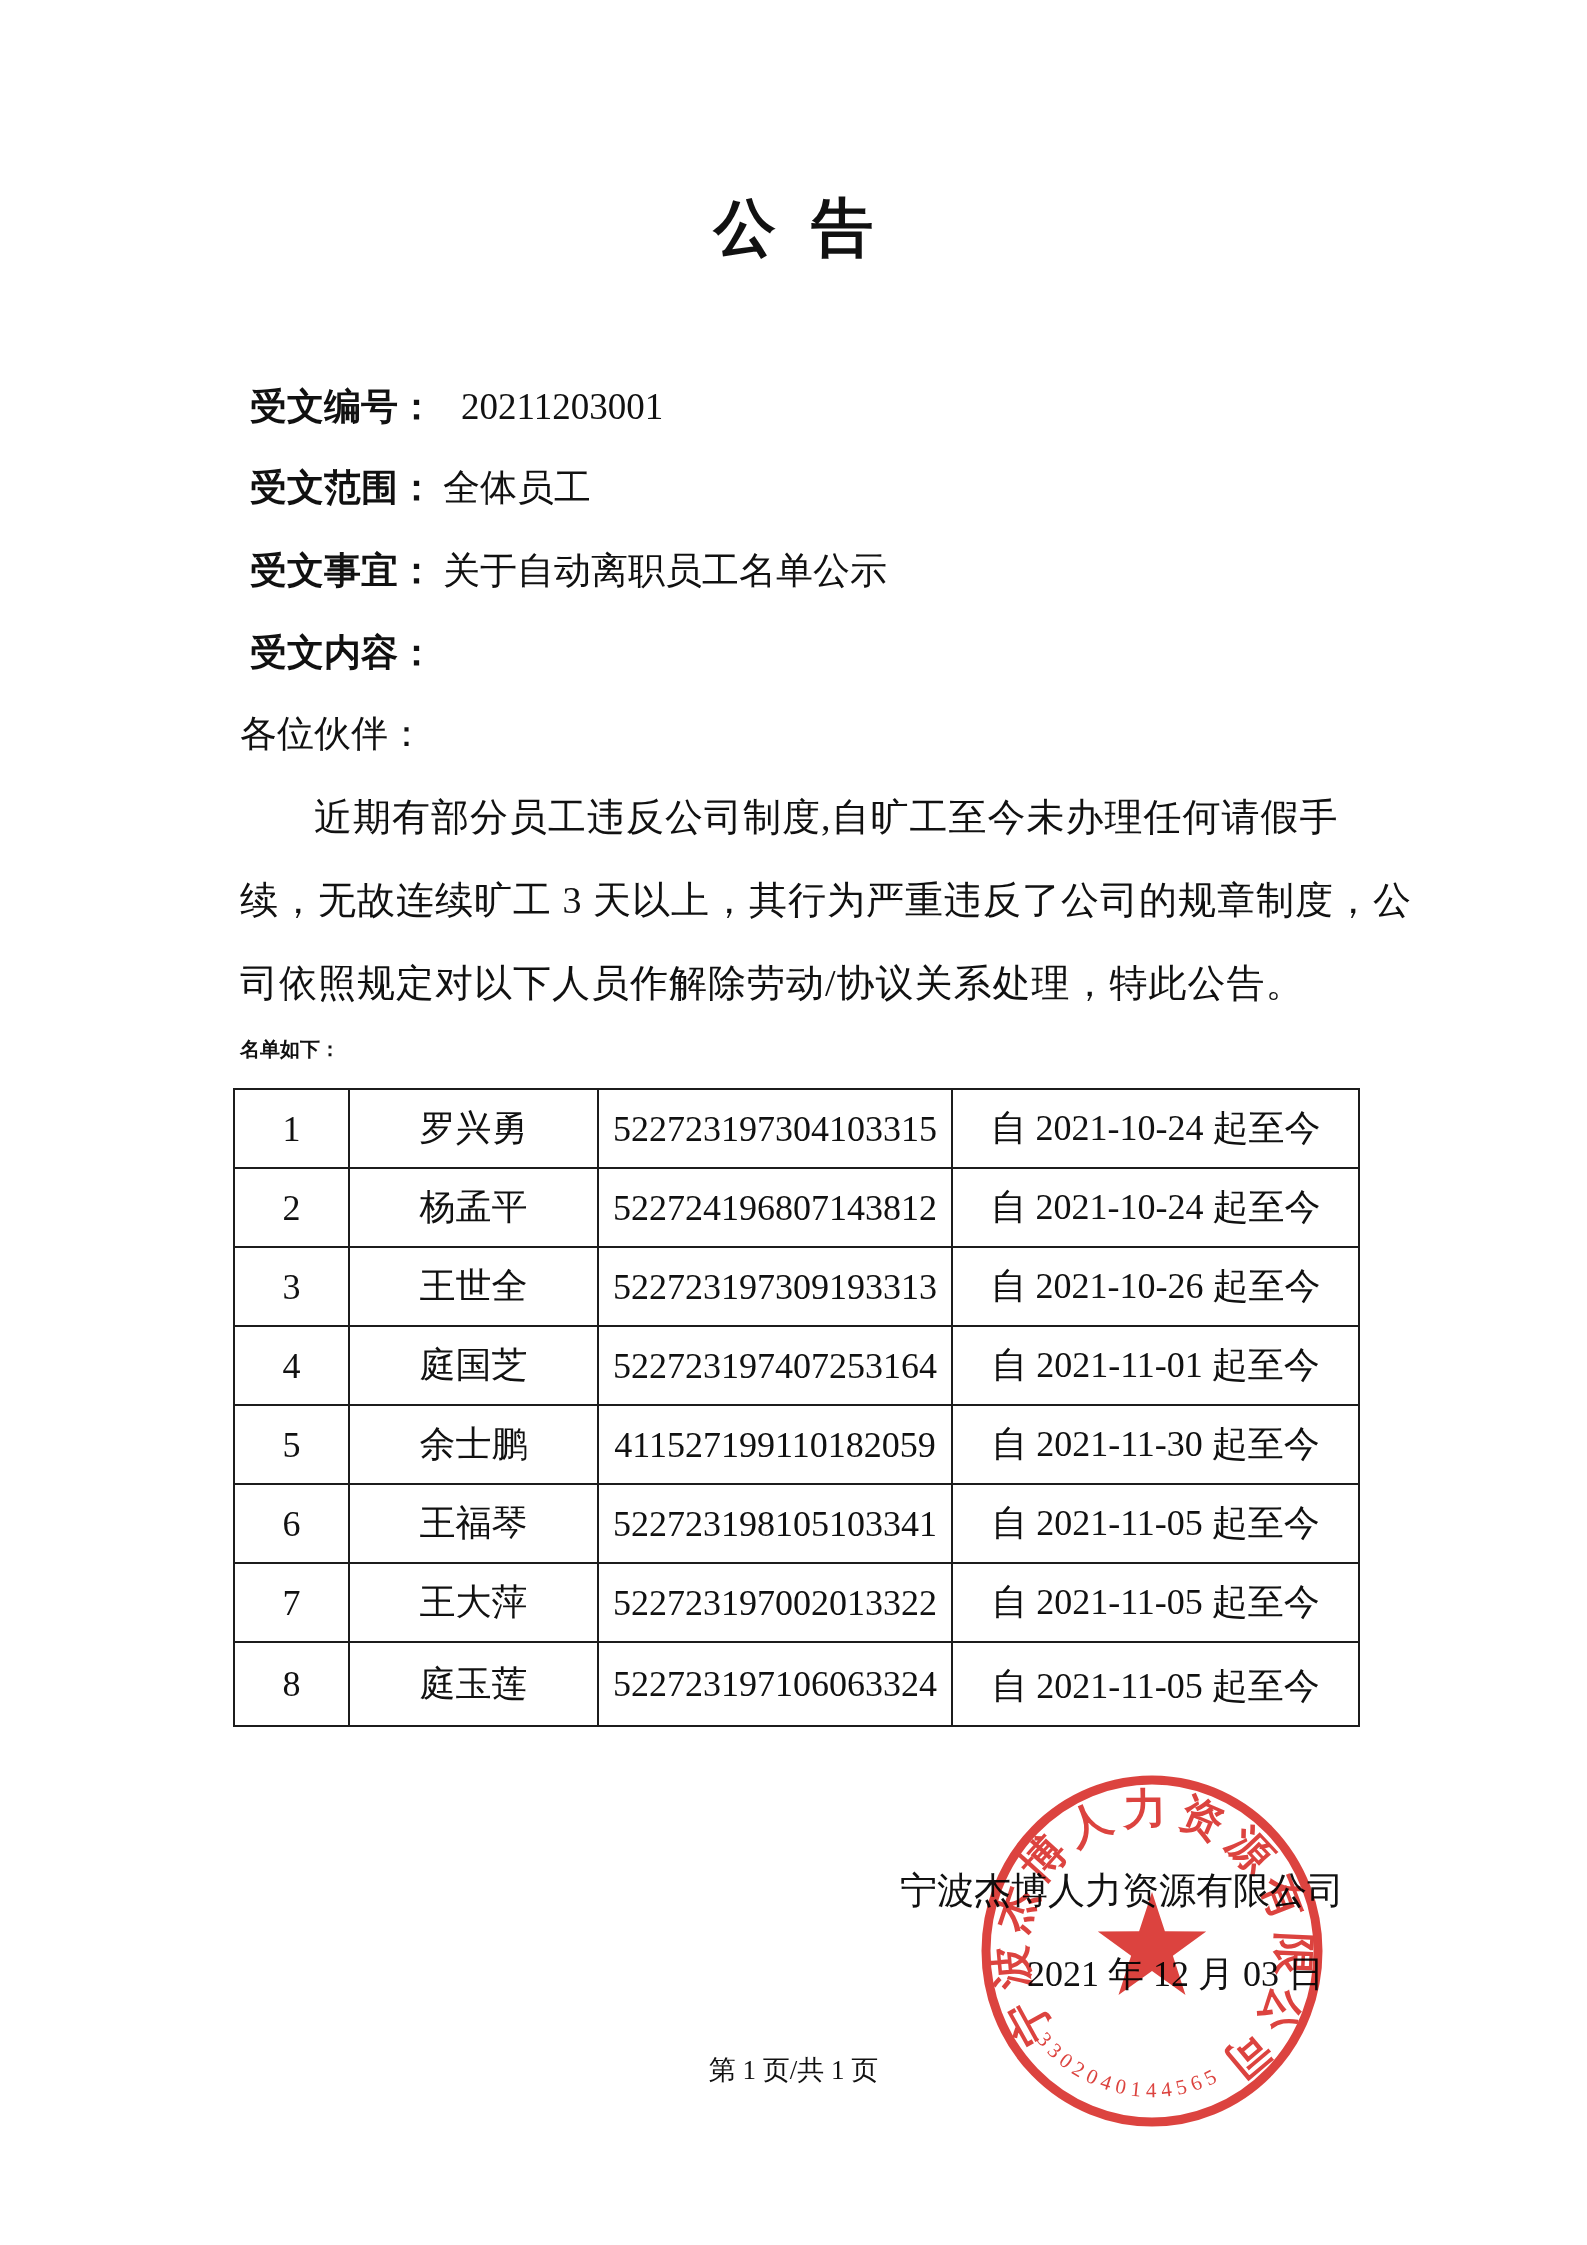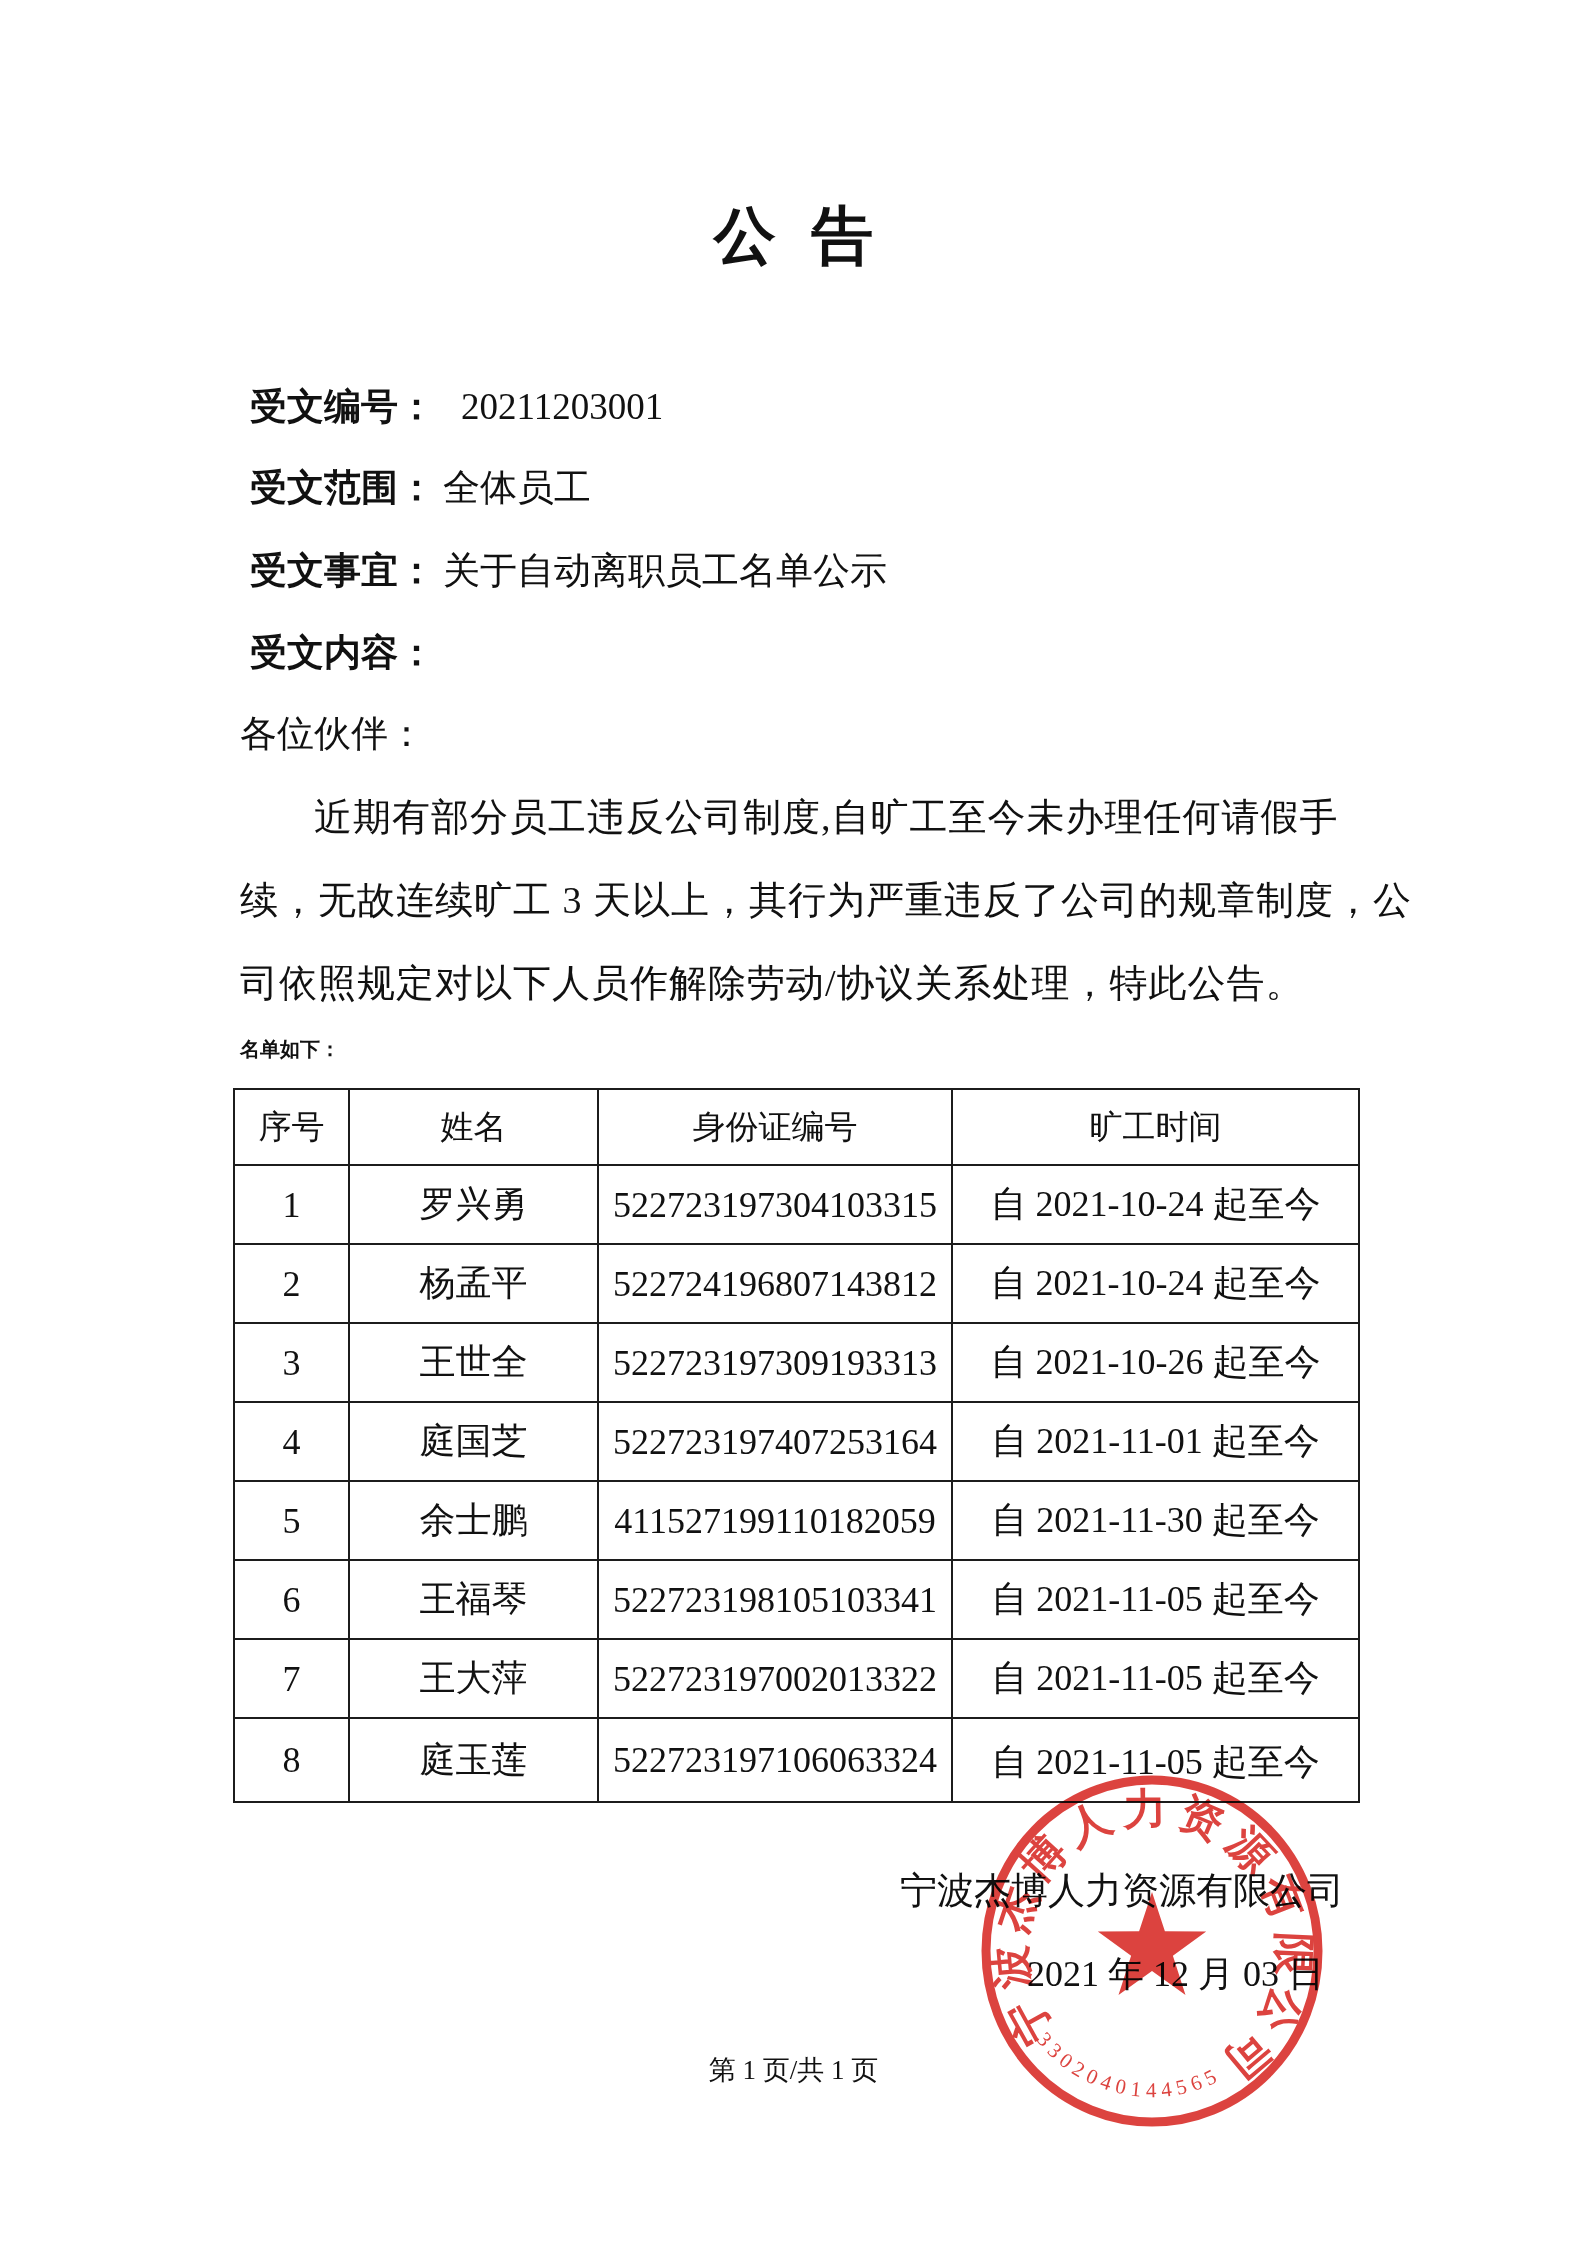--- a/index.html
+++ b/index.html
@@ -6,21 +6,21 @@
   html,body { margin:0; padding:0; }
   body {
     width:1587px; height:2245px; position:relative; background:#ffffff;
     font-family:"Liberation Serif","DejaVu Serif",serif; color:var(--ink);
     overflow:hidden;
   }
   .abs { position:absolute; }
 
   .doc-title {
     left:0; right:0; top:197px; text-align:center;
-    font-size:62px; font-weight:bold; word-spacing:20px; line-height:1;margin-top:8px;
+    font-size:62px; font-weight:bold; word-spacing:20px; line-height:1;
   }
 
   .meta-row { left:250px; height:44px; white-space:nowrap; font-size:37px; line-height:44px; }
   .meta-label { font-weight:bold; }
   .meta-value.ml-lg { margin-left:26px; }
   .meta-value.ml-sm { margin-left:8px; }
 
   .salutation { left:240px; top:712px; font-size:37px; line-height:44px; }
 
   .body-line { font-size:38px; line-height:44px; letter-spacing:1px; white-space:nowrap; }
@@ -87,26 +87,20 @@
 <div class="abs list-intro">名单如下：</div>
 
 <table class="roster">
   <colgroup>
       <col style="width:115px">
       <col style="width:249px">
       <col style="width:354px">
       <col style="width:407px">
     </colgroup>
   <tbody>
-      <tr>
-    <th>序号</th>
-    <th>姓名</th>
-    <th>身份证编号</th>
-    <th>旷工时间</th>
-  </tr>
   <tr>
     <td>1</td>
     <td class="name">罗兴勇</td>
     <td>522723197304103315</td>
     <td>自 2021-10-24 起至今</td>
   </tr>
   <tr>
     <td>2</td>
     <td class="name">杨孟平</td>
     <td>522724196807143812</td>

